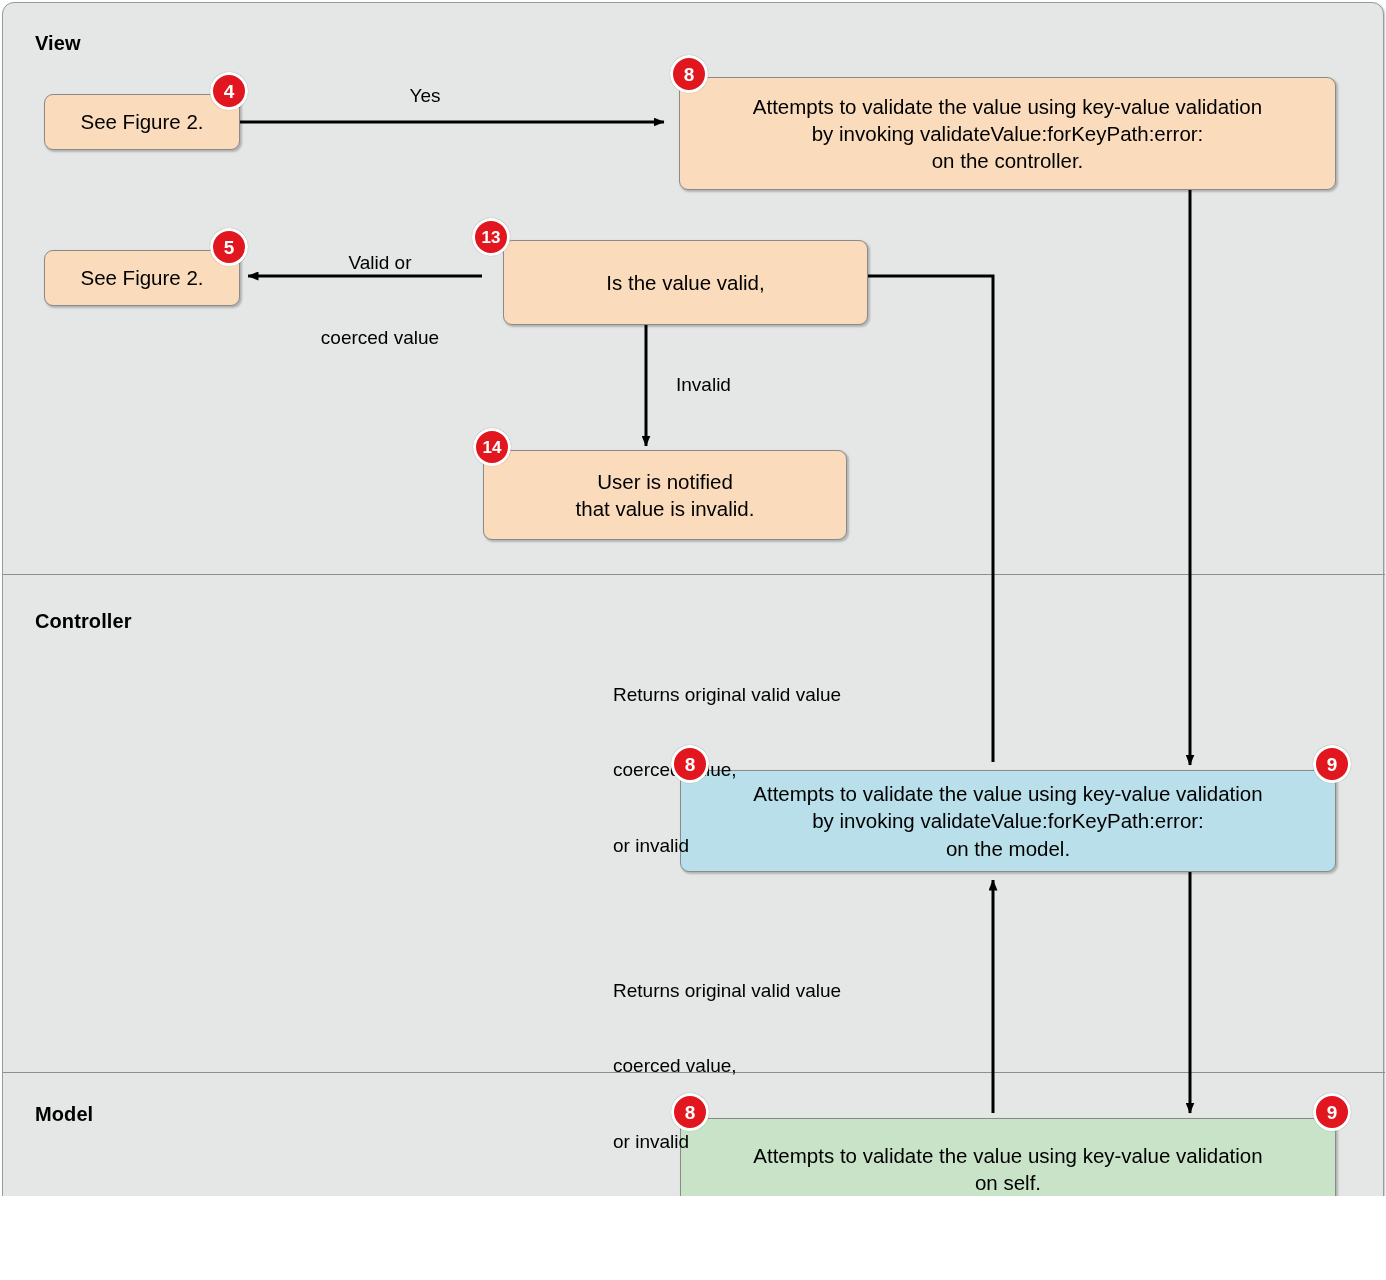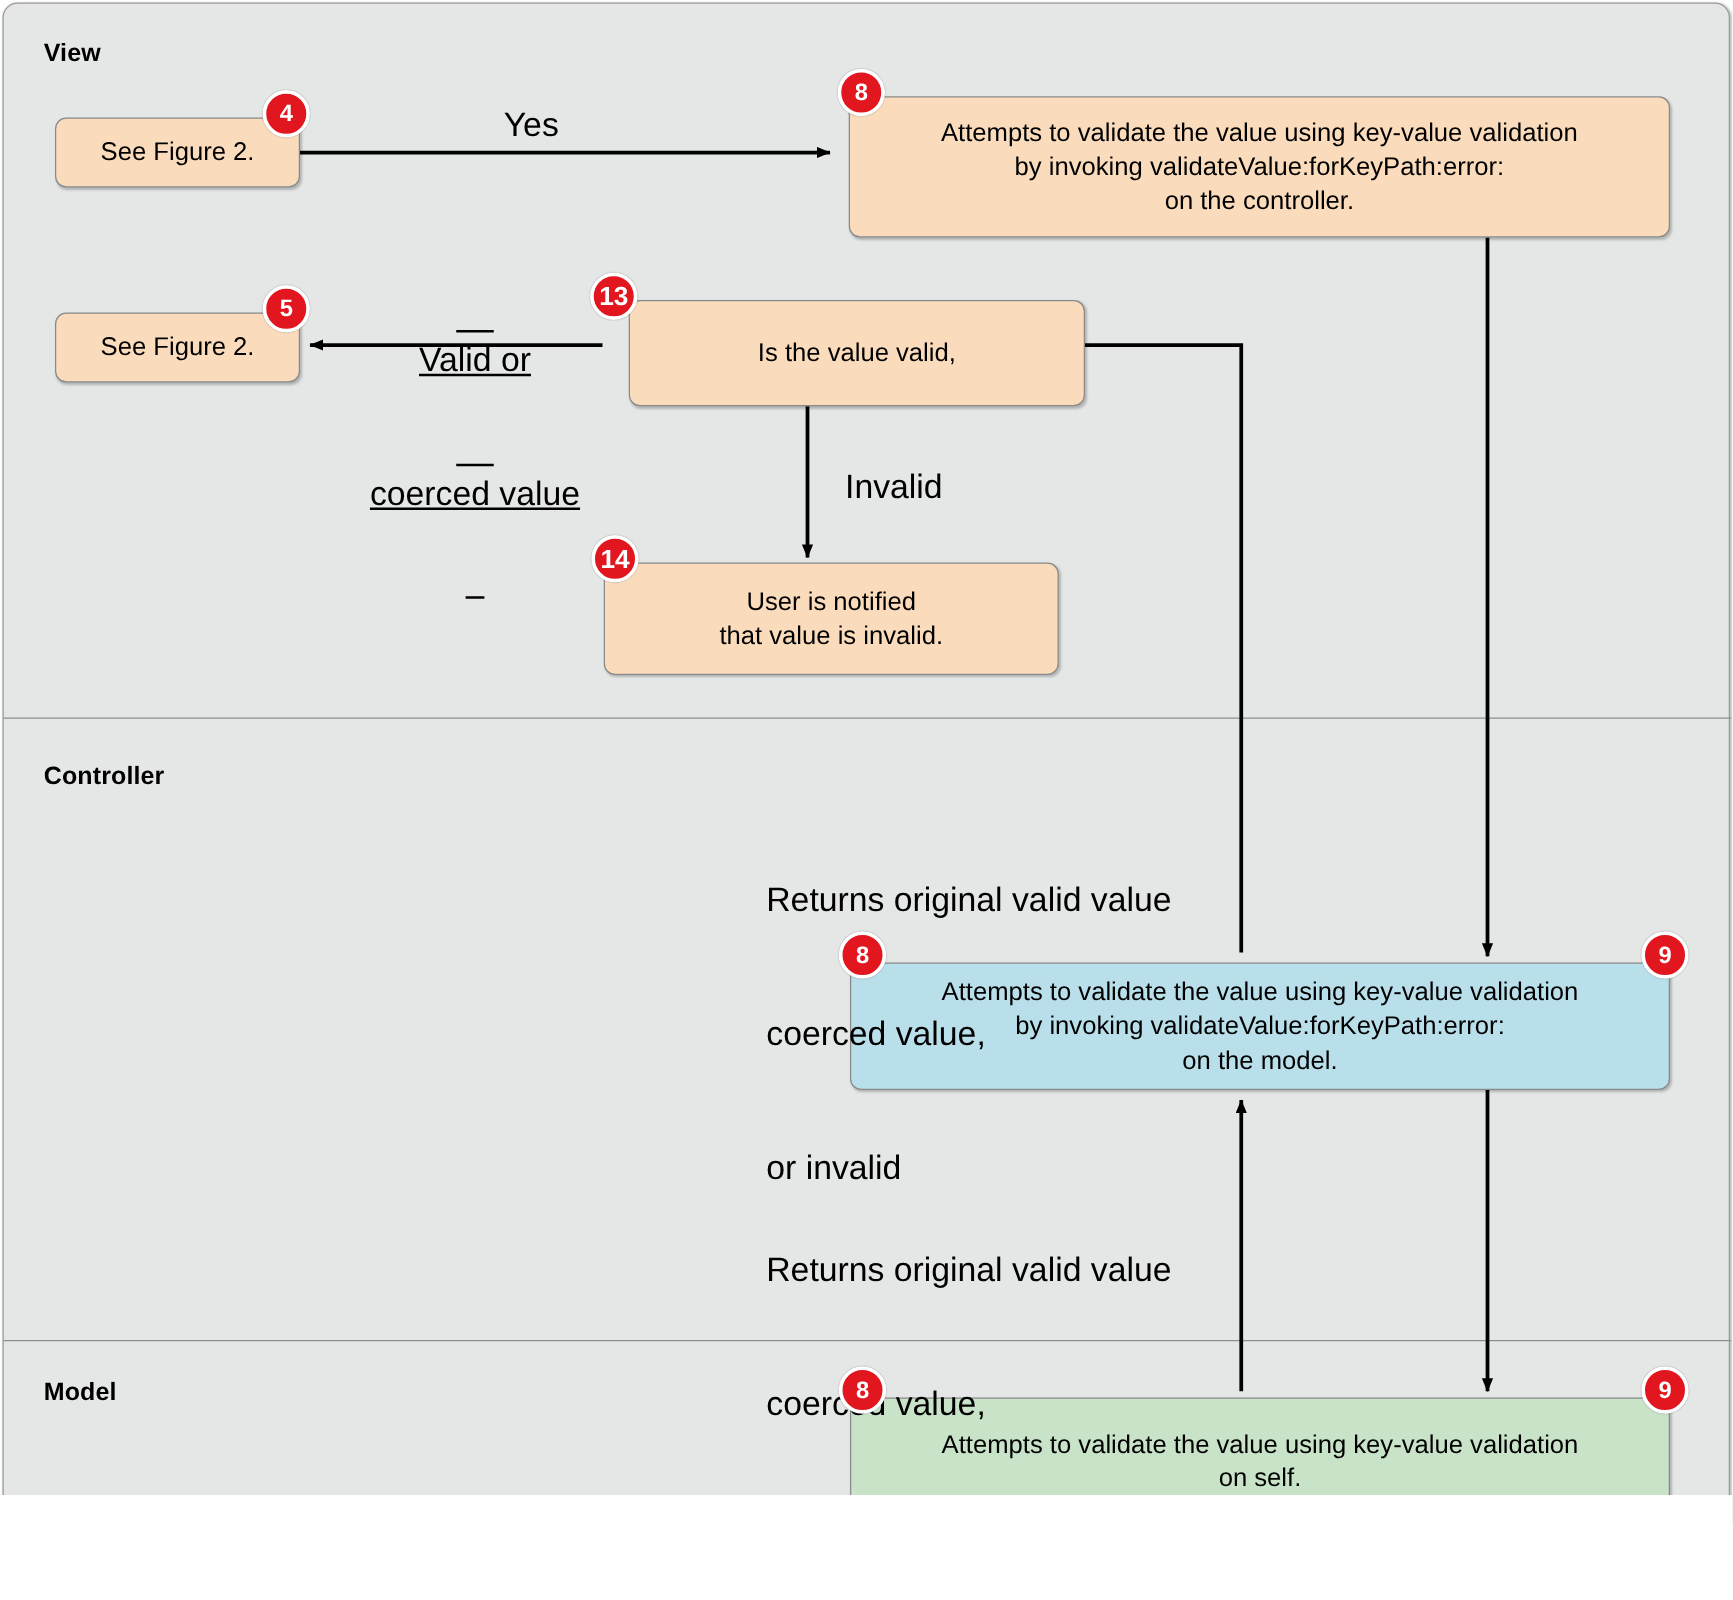--- a/index.html
+++ b/index.html
@@ -49,26 +49,26 @@
     width:38px;height:38px;border-radius:50%;
     background:#e1161e;
     border:3px solid #ffffff;
     box-sizing:border-box;
     color:#fff;font-weight:bold;font-size:19px;
     display:flex;align-items:center;justify-content:center;
     box-shadow:0 0 1px rgba(0,0,0,.45);
     z-index:6;
     line-height:1;
   }
-  .badge.two-dig{font-size:21px;}
+  .badge.two-dig{font-size:17px;}
 
   
   .elabel{
     position:absolute;
-    font-size:27px;line-height:1.32;color:#000;
+    font-size:19px;line-height:1.32;color:#000;
     white-space:pre;
   }
   .elabel.right{}
   .elabel.center{text-align:center;}
 
   svg.edges{position:absolute;left:0;top:0;width:1386px;height:1280px;overflow:visible;}
 </style>
 </head>
 <body>
 
@@ -144,21 +144,21 @@
 
   <div class="node green" style="left:680px;top:1118px;width:656px;height:102px;flex-direction:column;">
     <span>Attempts to validate the value using key-value validation</span>
     <span>on self.</span>
   </div>
   <div class="badge" style="left:671px;top:1093px;">8</div>
   <div class="badge" style="left:1313px;top:1093px;">9</div>
 
   <div class="elabel center" style="left:380px;top:83px;width:90px;">Yes</div>
 
-  <div class="elabel center" style="left:280px;top:200px;width:200px;text-decoration:underline;">
+  <div class="elabel center" style="left:280px;top:200px;width:200px;">
     <div>Valid or</div>
     <div>coerced value</div>
   </div>
 
   <div class="elabel" style="left:676px;top:372px;">Invalid</div>
 
   <div class="elabel right" style="left:613px;top:632px;width:355px;">
     <div>Returns original valid value</div>
     <div>coerced value,</div>
     <div>or invalid</div>

